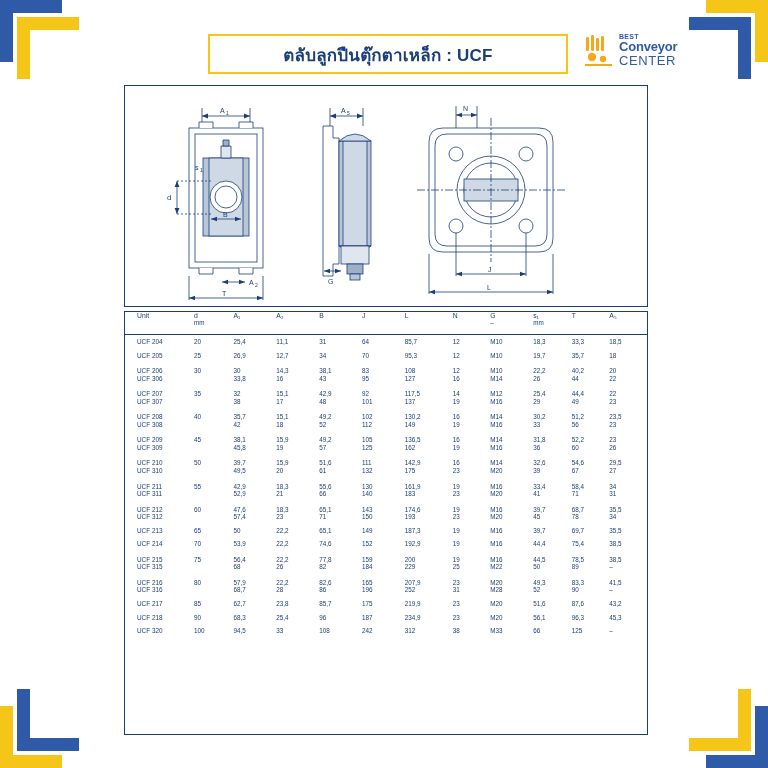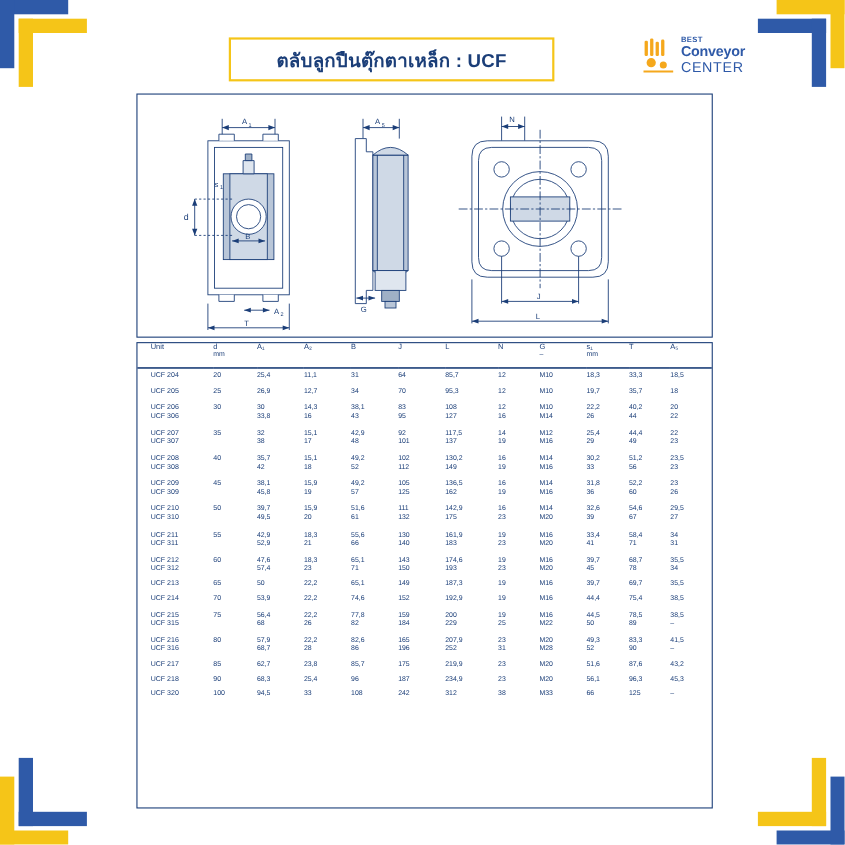--- a/index.html
+++ b/index.html
@@ -56,21 +56,21 @@
   .br-yellow {
     right: 17px; bottom: 17px; width: 62px; height: 62px;
     border-bottom: 13px solid #f5c518;
     border-right: 13px solid #f5c518;
   }
 
   
   #title-box {
     position: absolute;
     left: 208px; top: 34px;
-    width: 296px; height: 40px;
+    width: 360px; height: 40px;
     border: 2px solid #f5c518;
     background: #ffffff;
     display: flex; align-items: center; justify-content: center;
   }
   #title-text {
     font-size: 17px;
     font-weight: bold;
     color: #1b3e78;
     letter-spacing: .2px;
     white-space: nowrap;

